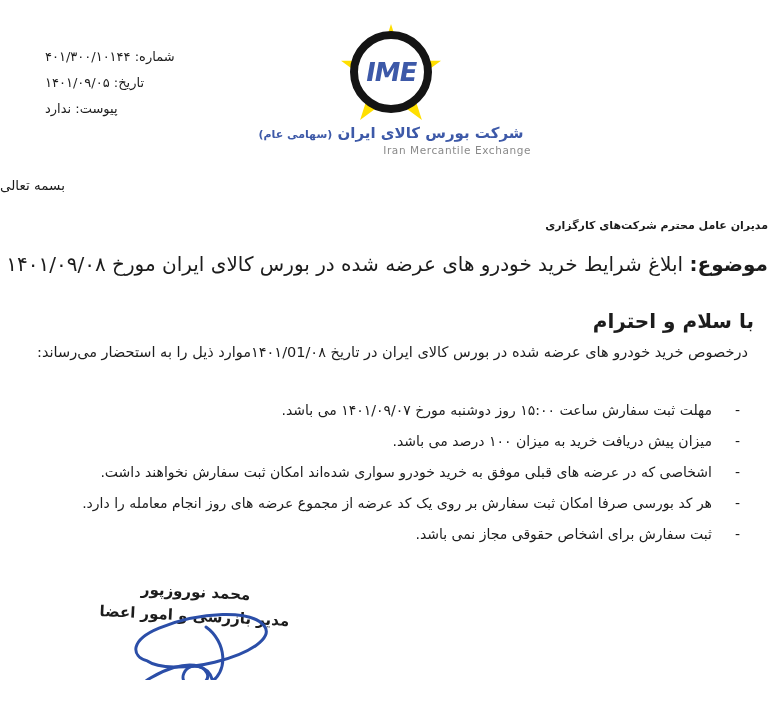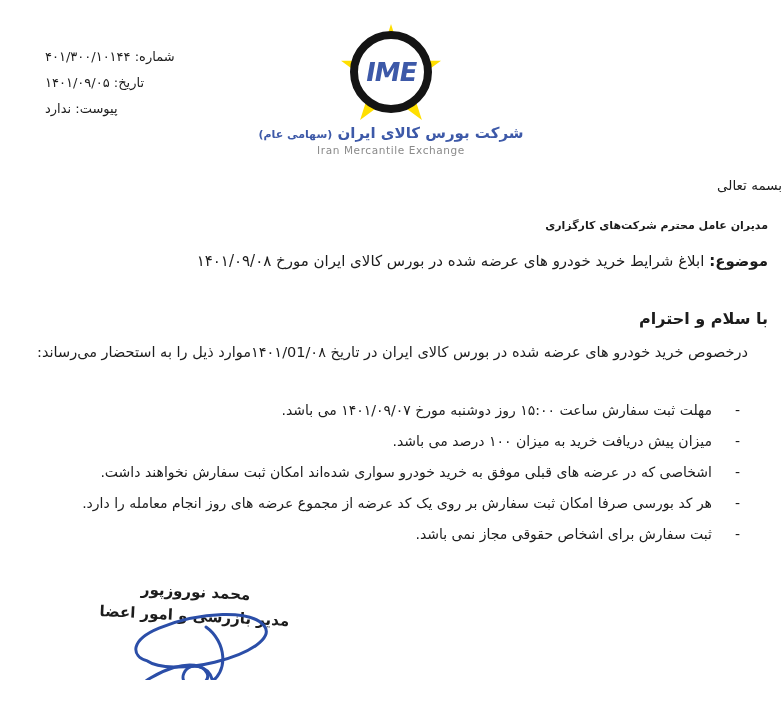--- a/index.html
+++ b/index.html
@@ -79,51 +79,52 @@
     white-space: nowrap;
     text-align: center;
   }
   .logo-name-fa .suffix { font-size: 11px; font-weight: bold; }
   .logo-name-en {
     margin-top: 2px;
     color: #8a8a8a;
     font-size: 10.5px;
     letter-spacing: 0.6px;
     direction: ltr;
+    text-align: right;
   }
 
   
   .basmala {
     position: absolute;
     top: 177px;
     left: 0; right: 0;
-    text-align: right;
+    text-align: left;
     font-size: 13.5px;
   }
   .recipient {
     position: absolute;
     top: 219px;
     right: 14px;
     font-size: 11px;
     font-weight: bold;
   }
   .subject {
     position: absolute;
     top: 252px;
     right: 14px;
     left: 8px;
-    font-size: 15px;
+    font-size: 20px;
     white-space: nowrap;
   }
   .subject .subject-label { font-weight: bold; }
   .salutation {
     position: absolute;
     top: 309px;
-    right: 14px;
-    font-size: 16px;
+    right: 28px;
+    font-size: 20px;
     font-weight: bold;
   }
   .intro {
     position: absolute;
     top: 337px;
     right: 14px;
     left: 12px;
     font-size: 14.5px;
     line-height: 31px;
     text-align: justify;

